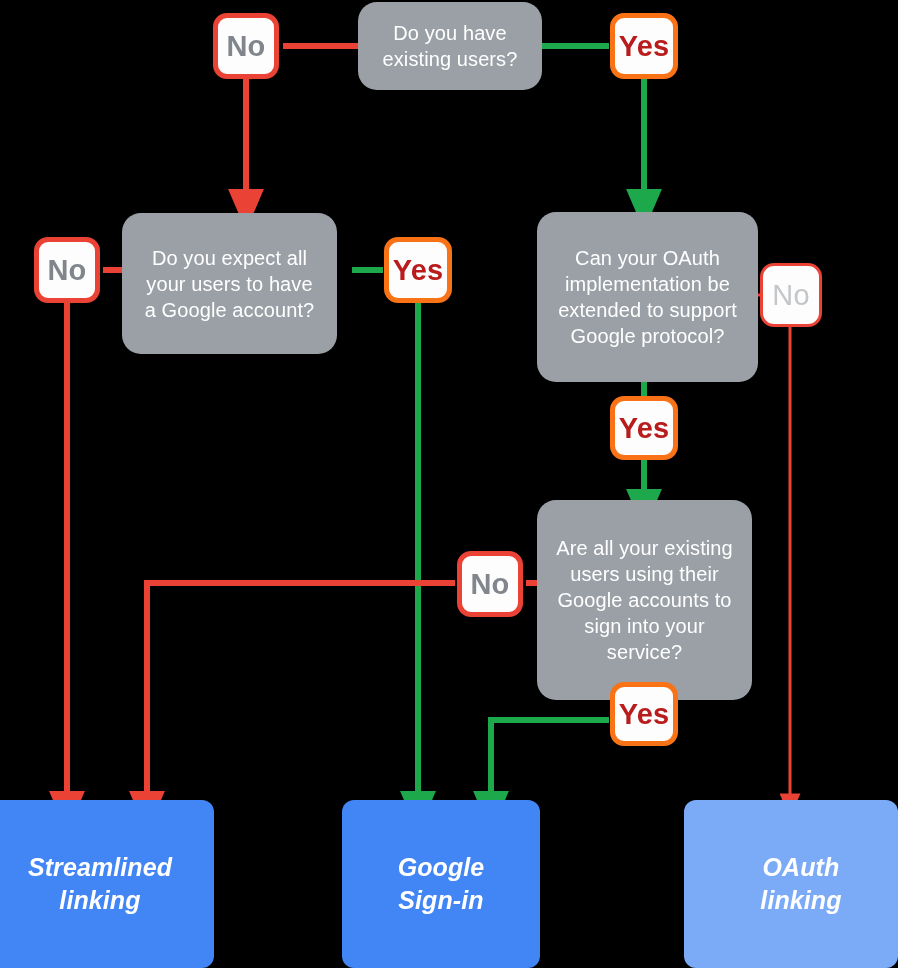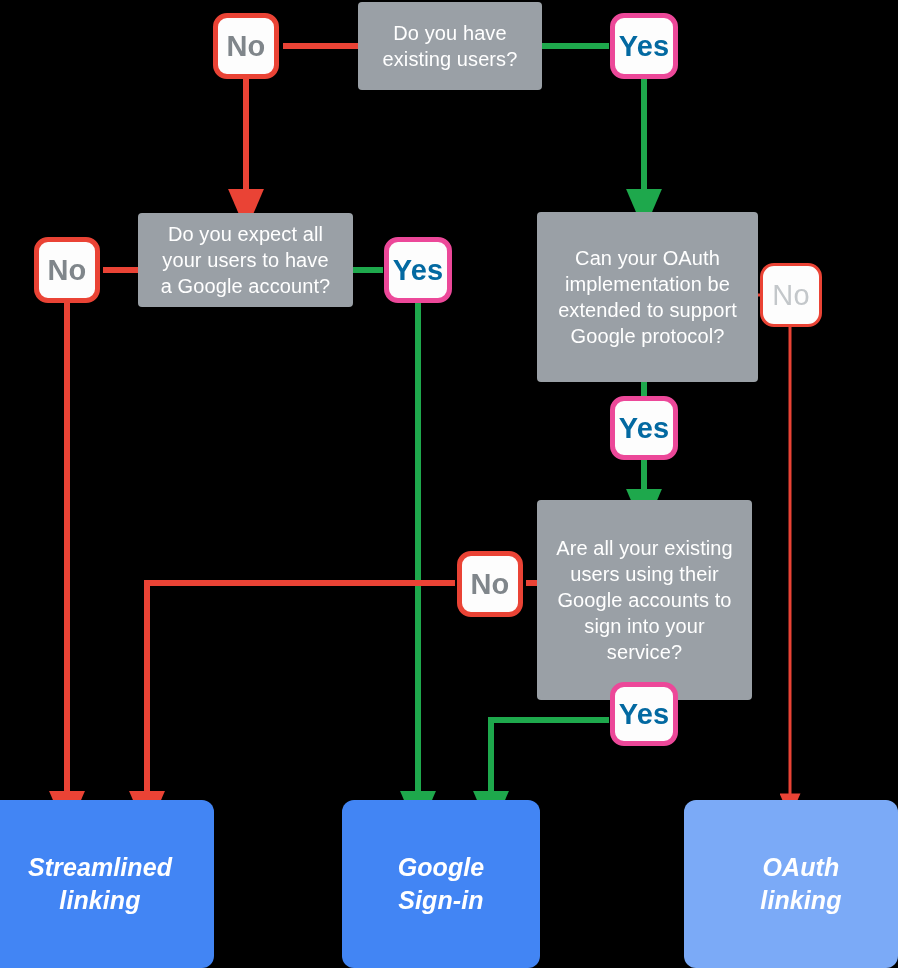--- a/index.html
+++ b/index.html
@@ -24,39 +24,39 @@
     position:absolute;
     box-sizing:border-box;
     display:flex;
     align-items:center;
     justify-content:center;
     text-align:center;
   }
   
   .question{
     background:#9aa0a6;
-    border-radius:4px;
+    border-radius:19px;
     color:#ffffff;
     font-size:20px;
     line-height:26px;
     font-weight:400;
     padding:6px 19px;
     letter-spacing:0.1px;
   }
   
   .badge{
     background:#fdfdfd;
     border-radius:14px;
     font-size:29px;
     font-weight:700;
     letter-spacing:0.2px;
     z-index:5;
   }
   .badge.no{ border:5px solid #ea4335; color:#80868b; }
-  .badge.yes{ border:5px solid #ec4899; color:#0369a1; }
+  .badge.yes{ border:5px solid #f97316; color:#b91c1c; }
   .badge.no-faint{ border:3px solid #ea4335; color:#c3c7ca; font-weight:400; }
   
   .outcome{
     border-radius:12px;
     color:#ffffff;
     font-size:25px;
     line-height:33px;
     font-weight:700;
     letter-spacing:0.1px;
   }
@@ -110,21 +110,21 @@
 
     <path d="M455,583 L147,583 L147,792" stroke="#ea4335" stroke-width="6" fill="none" marker-end="url(#ah-red)"></path>
 
     <path d="M644,667 L644,686" stroke="#1ea84c" stroke-width="6" fill="none"></path>
 
     <path d="M609,720 L491,720 L491,792" stroke="#1ea84c" stroke-width="6" fill="none" marker-end="url(#ah-green)"></path>
   </svg>
 
   <div class="node question" style="left:358px; top:2px; width:184px; height:88px;">Do you have existing users?</div>
 
-  <div class="node question" style="left:138px; top:213px; width:215px; height:94px;">Do you expect all your users to have a Google account?</div>
+  <div class="node question" style="left:122px; top:213px; width:215px; height:141px;">Do you expect all your users to have a Google account?</div>
 
   <div class="node question" style="left:537px; top:212px; width:221px; height:170px;">Can your OAuth implementation be extended to support Google protocol?</div>
 
   <div class="node question" style="left:537px; top:500px; width:215px; height:200px;">Are all your existing users using their Google accounts to sign into your service?</div>
 
   <div class="node badge no" style="left:213px; top:13px; width:66px; height:66px;">No</div>
 
   <div class="node badge yes" style="left:610px; top:13px; width:68px; height:66px;">Yes</div>
 
   <div class="node badge no" style="left:34px; top:237px; width:66px; height:66px;">No</div>

